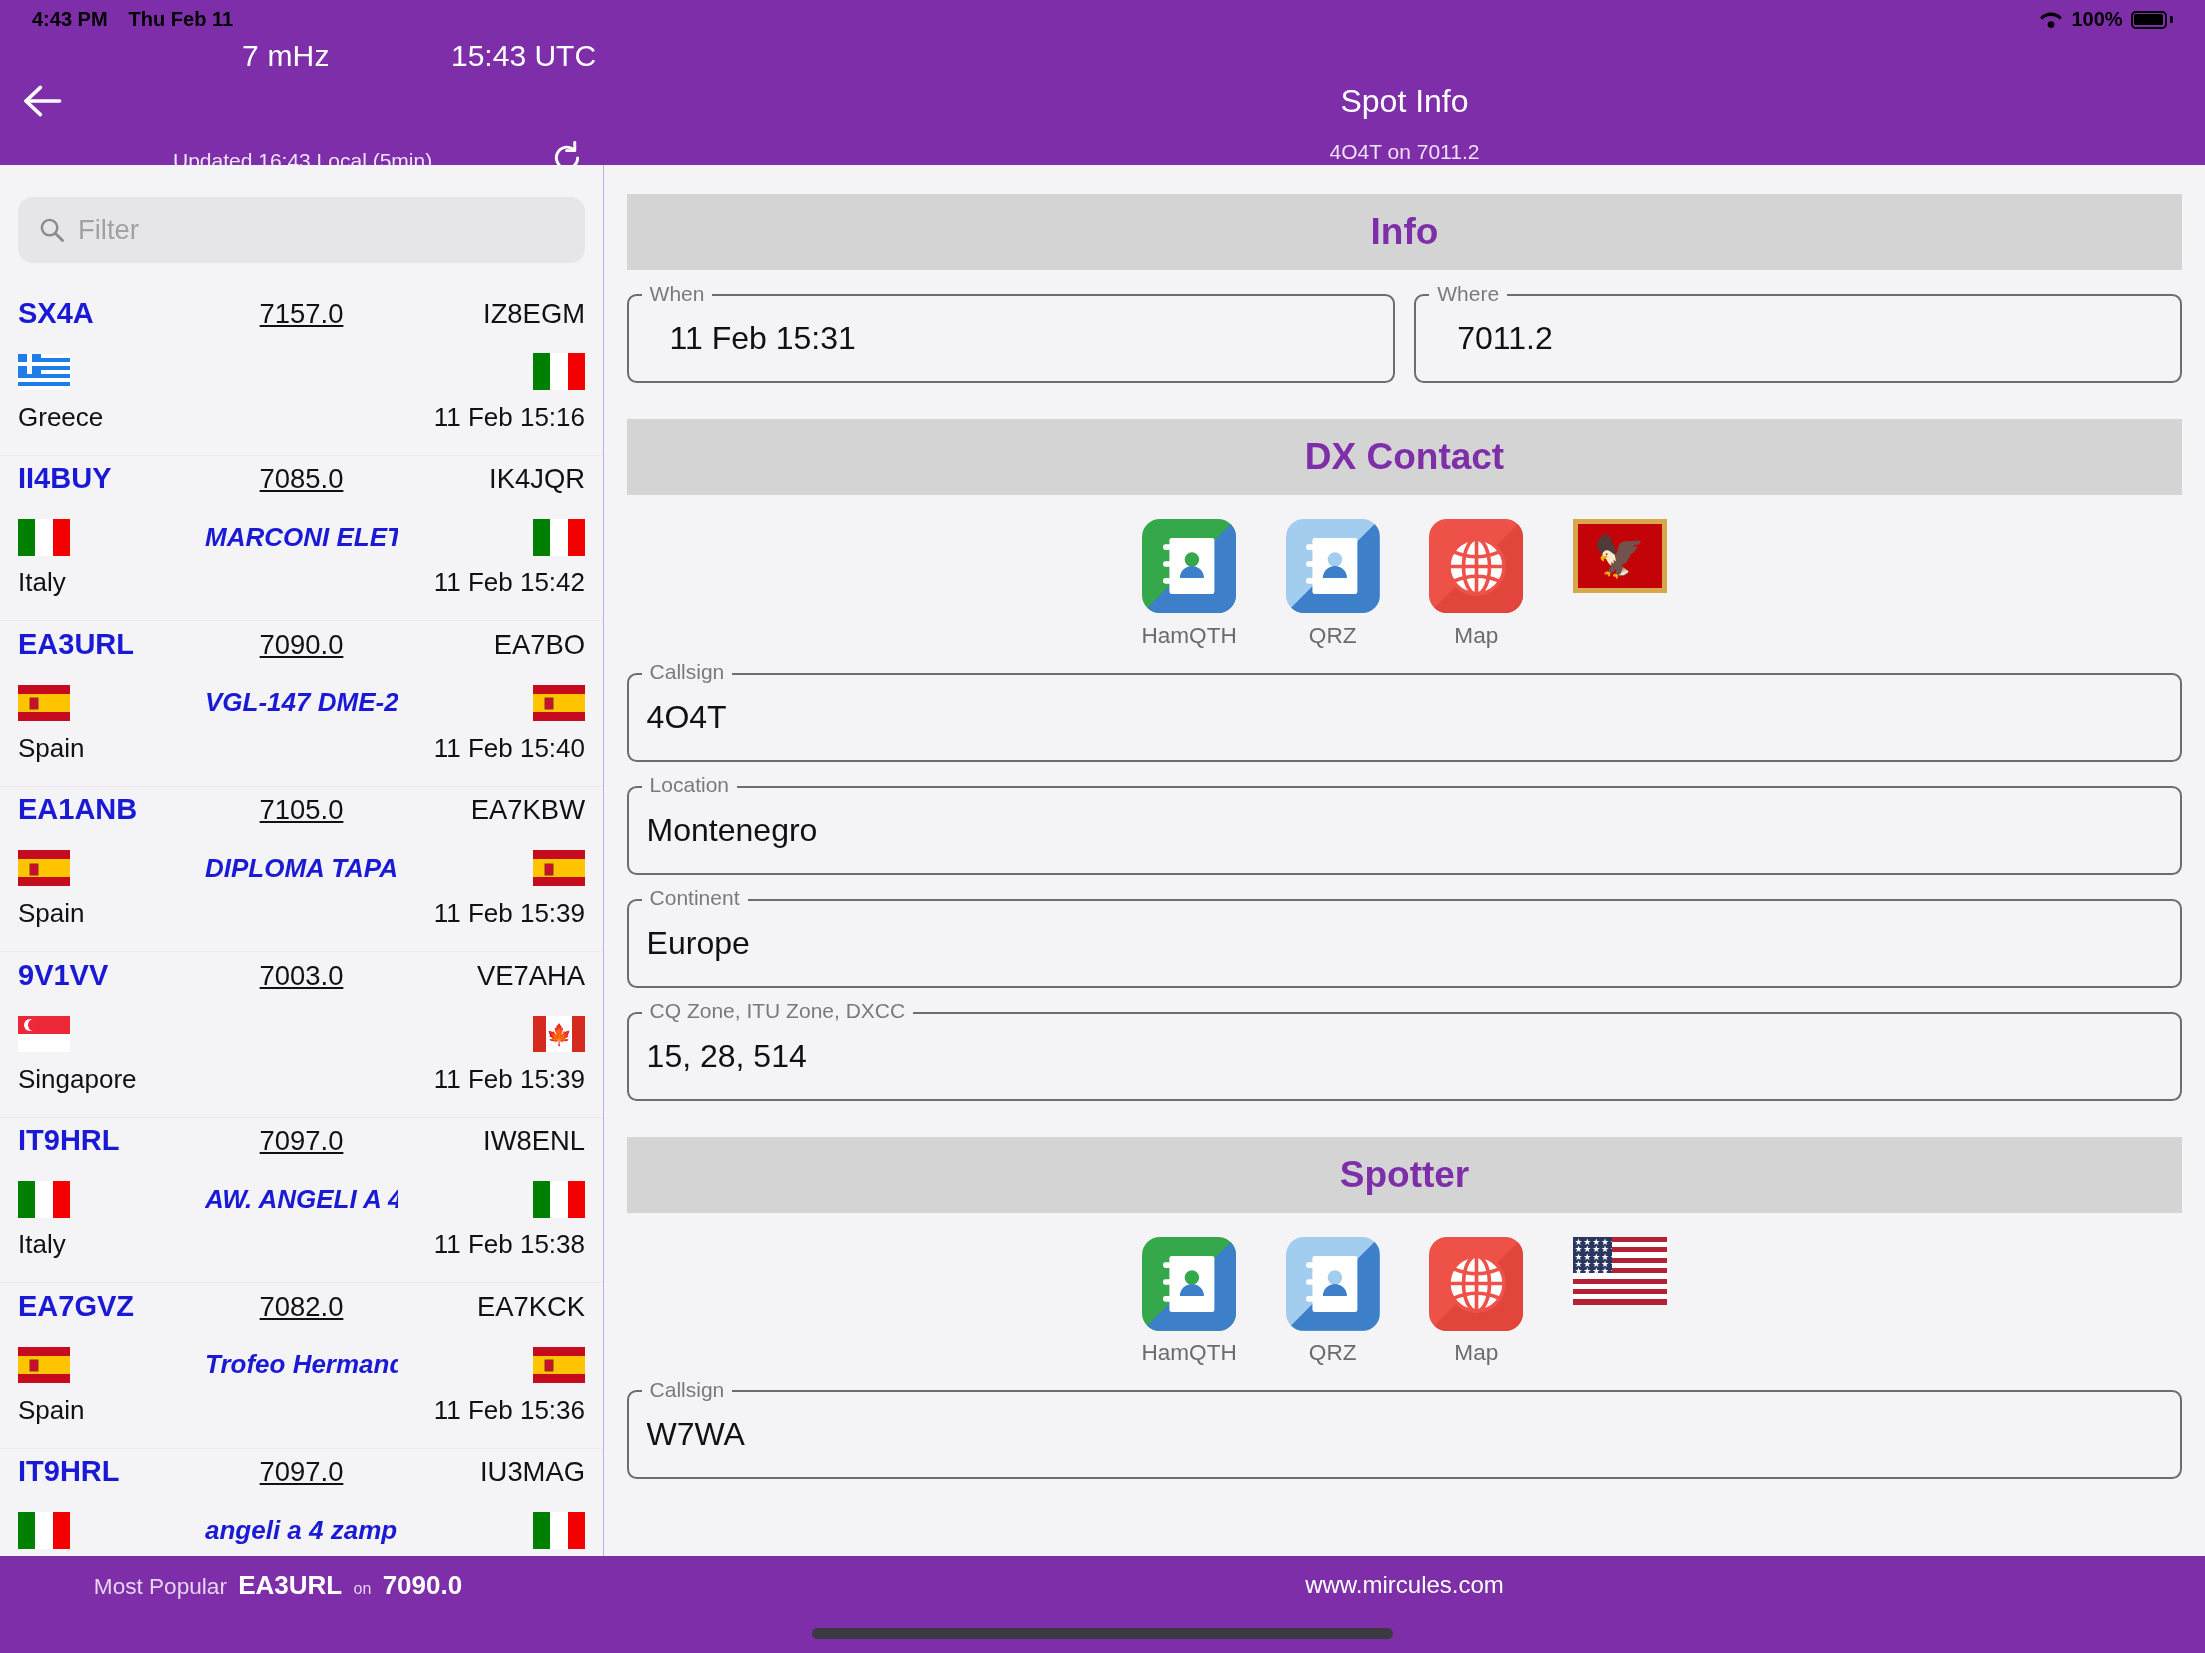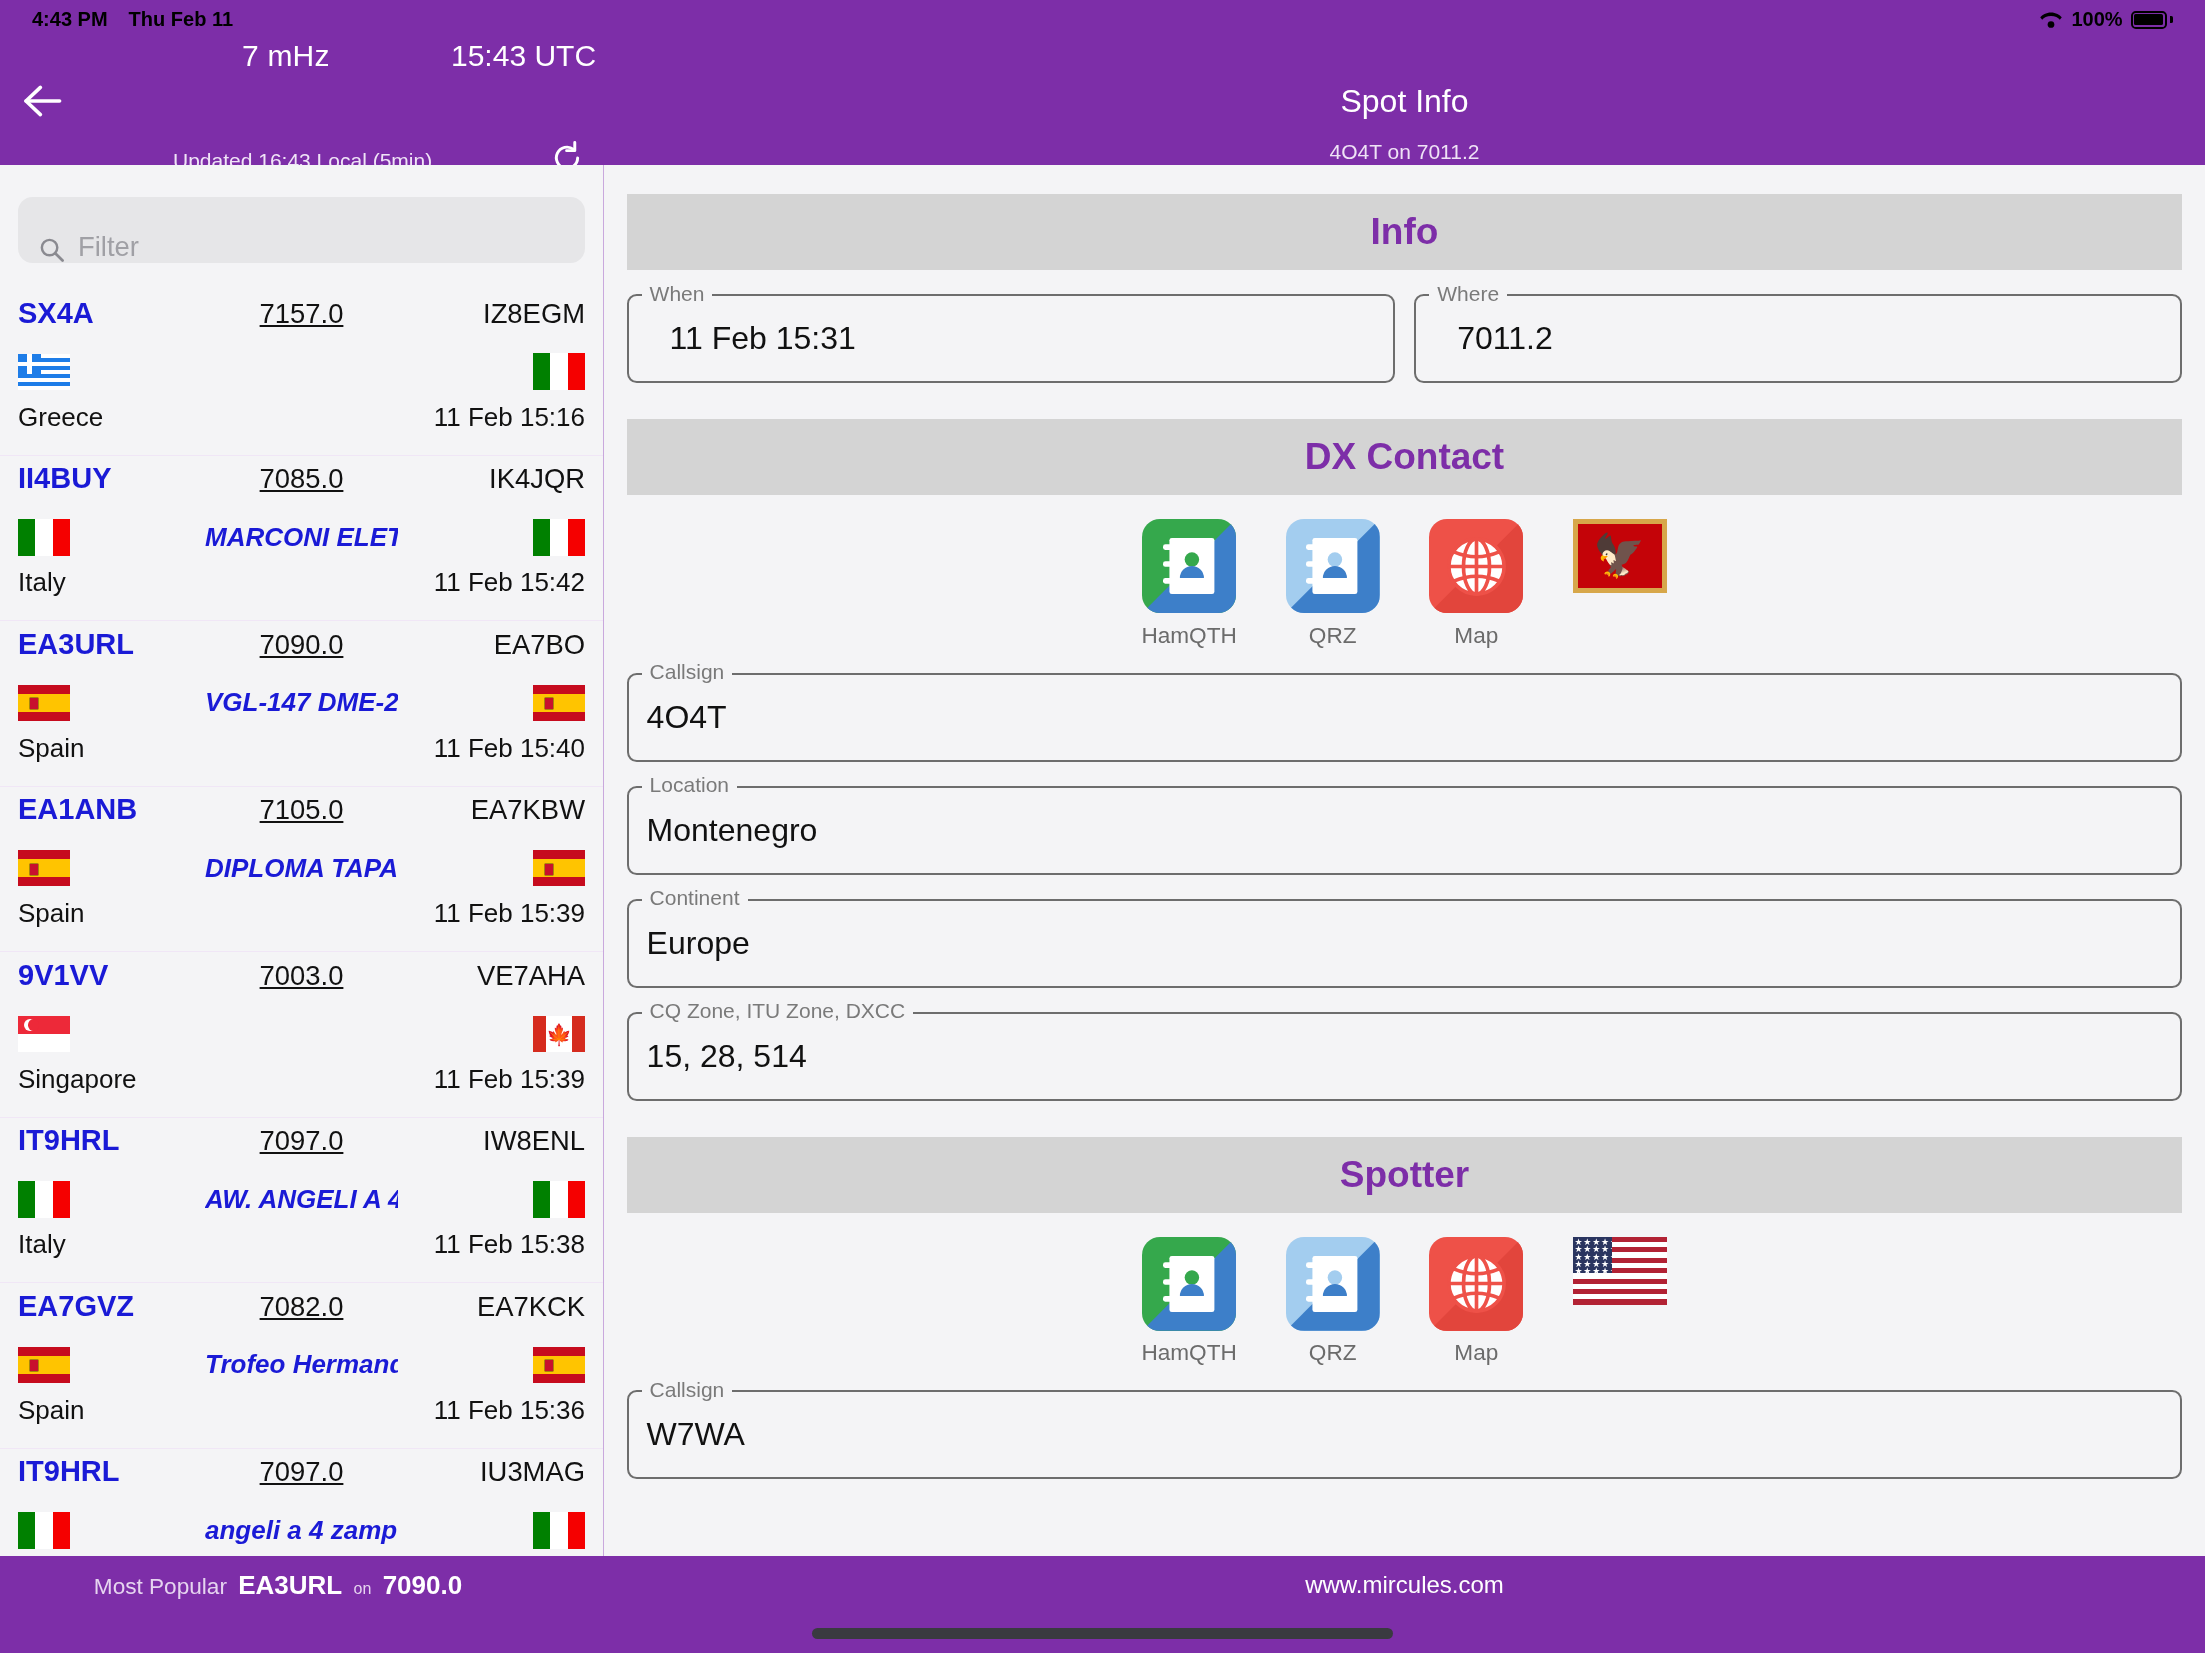--- a/index.html
+++ b/index.html
@@ -66,21 +66,21 @@
   .sidebar {
     width: 604px; flex: none; background: #f4f4f6;
     border-right: 1.6px solid #c9a8dd; position: relative; overflow: hidden;
   }
   .detail { flex: 1; background: #f4f4f6; overflow: hidden; position: relative; }
 
   
   .filter-wrap { padding: 32px 18px 0 18px; }
   .filter-box {
     height: 66px; background: #e6e6e8; border-radius: 14.5px;
-    display: flex; align-items: flex-end; padding: 0 21px; gap: 13px;
+    display: flex; align-items: center; padding: 0 21px; gap: 13px;
   }
   .filter-box .mag { width: 26px; height: 26px; flex: none; }
   .filter-input {
     border: 0; background: transparent; outline: none;
     font-family: "Liberation Sans", sans-serif;
     font-size: 27.4px; color: #111; width: 100%;
   }
   .filter-input::placeholder { color: #a0a0a5; }
 
   

